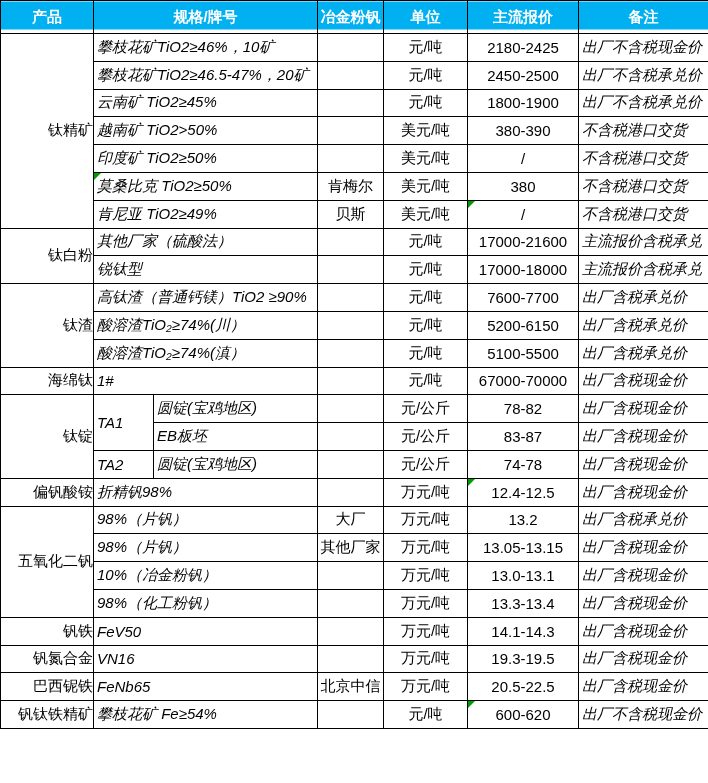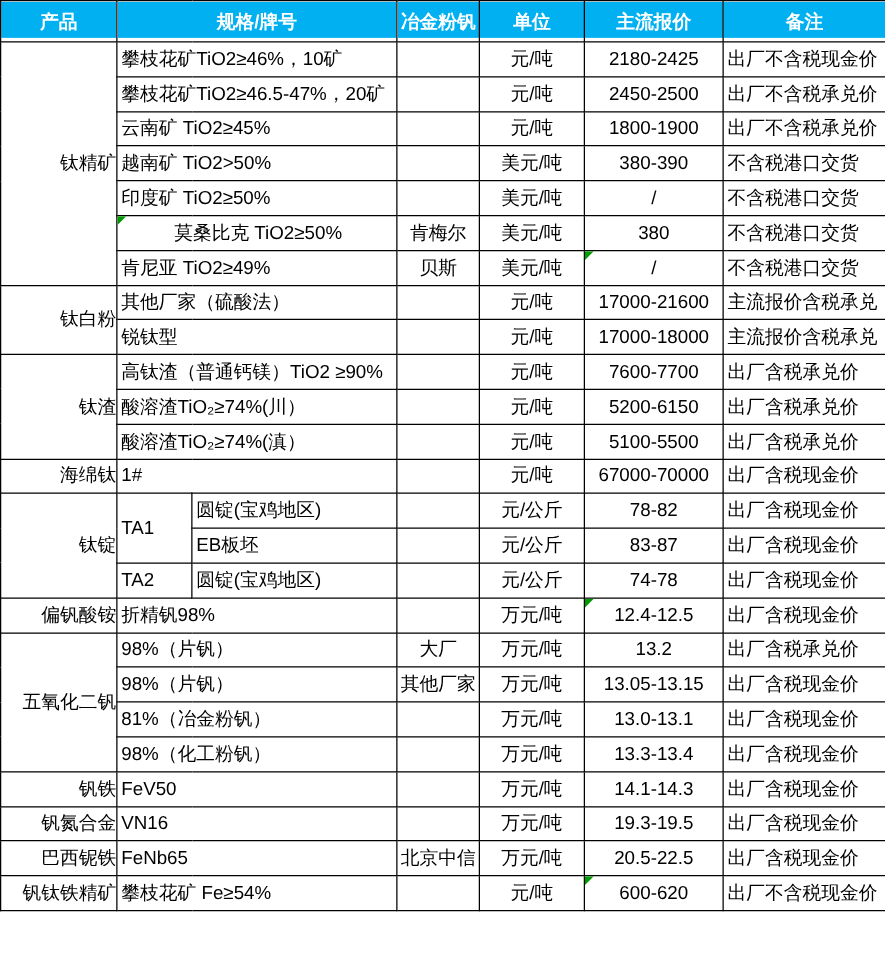--- a/index.html
+++ b/index.html
@@ -30,23 +30,23 @@
   th{
     background:linear-gradient(to bottom,
       var(--header-bg) 0%, var(--header-bg) 89%,
       #ffffff 89%, #ffffff 100%);
     color:var(--header-text);
     font-weight:bold;
     text-align:center;
     margin-left:12px;
   }
   td.prod{text-align:right;}
-  td.spec,td.note{text-align:left;padding-left:3px;padding-right:1px;}
+  td.spec,td.note{text-align:left;padding-left:3px;padding-right:1px;font-style:italic;}
   td.ctr{text-align:center;}
-  td.rel{position:relative;text-align:center;}
+  td.rel{position:relative;}
   .marker{
     position:absolute;top:0;left:0;width:0;height:0;
     border-top:7px solid var(--marker);
     border-right:7px solid transparent;
   }
 </style>
 </head>
 <body>
 
 <table>
@@ -222,21 +222,21 @@
       <td class="note">出厂含税承兑价</td>
     </tr>
     <tr>
       <td class="spec" colspan="2">98%（片钒）</td>
       <td class="ctr">其他厂家</td>
       <td class="ctr">万元/吨</td>
       <td class="ctr">13.05-13.15</td>
       <td class="note">出厂含税现金价</td>
     </tr>
     <tr>
-      <td class="spec" colspan="2">81%（冶金粉钒）</td>
+      <td class="spec" colspan="2">10%（冶金粉钒）</td>
       <td class="ctr"></td>
       <td class="ctr">万元/吨</td>
       <td class="ctr">13.0-13.1</td>
       <td class="note">出厂含税现金价</td>
     </tr>
     <tr>
       <td class="spec" colspan="2">98%（化工粉钒）</td>
       <td class="ctr"></td>
       <td class="ctr">万元/吨</td>
       <td class="ctr">13.3-13.4</td>

